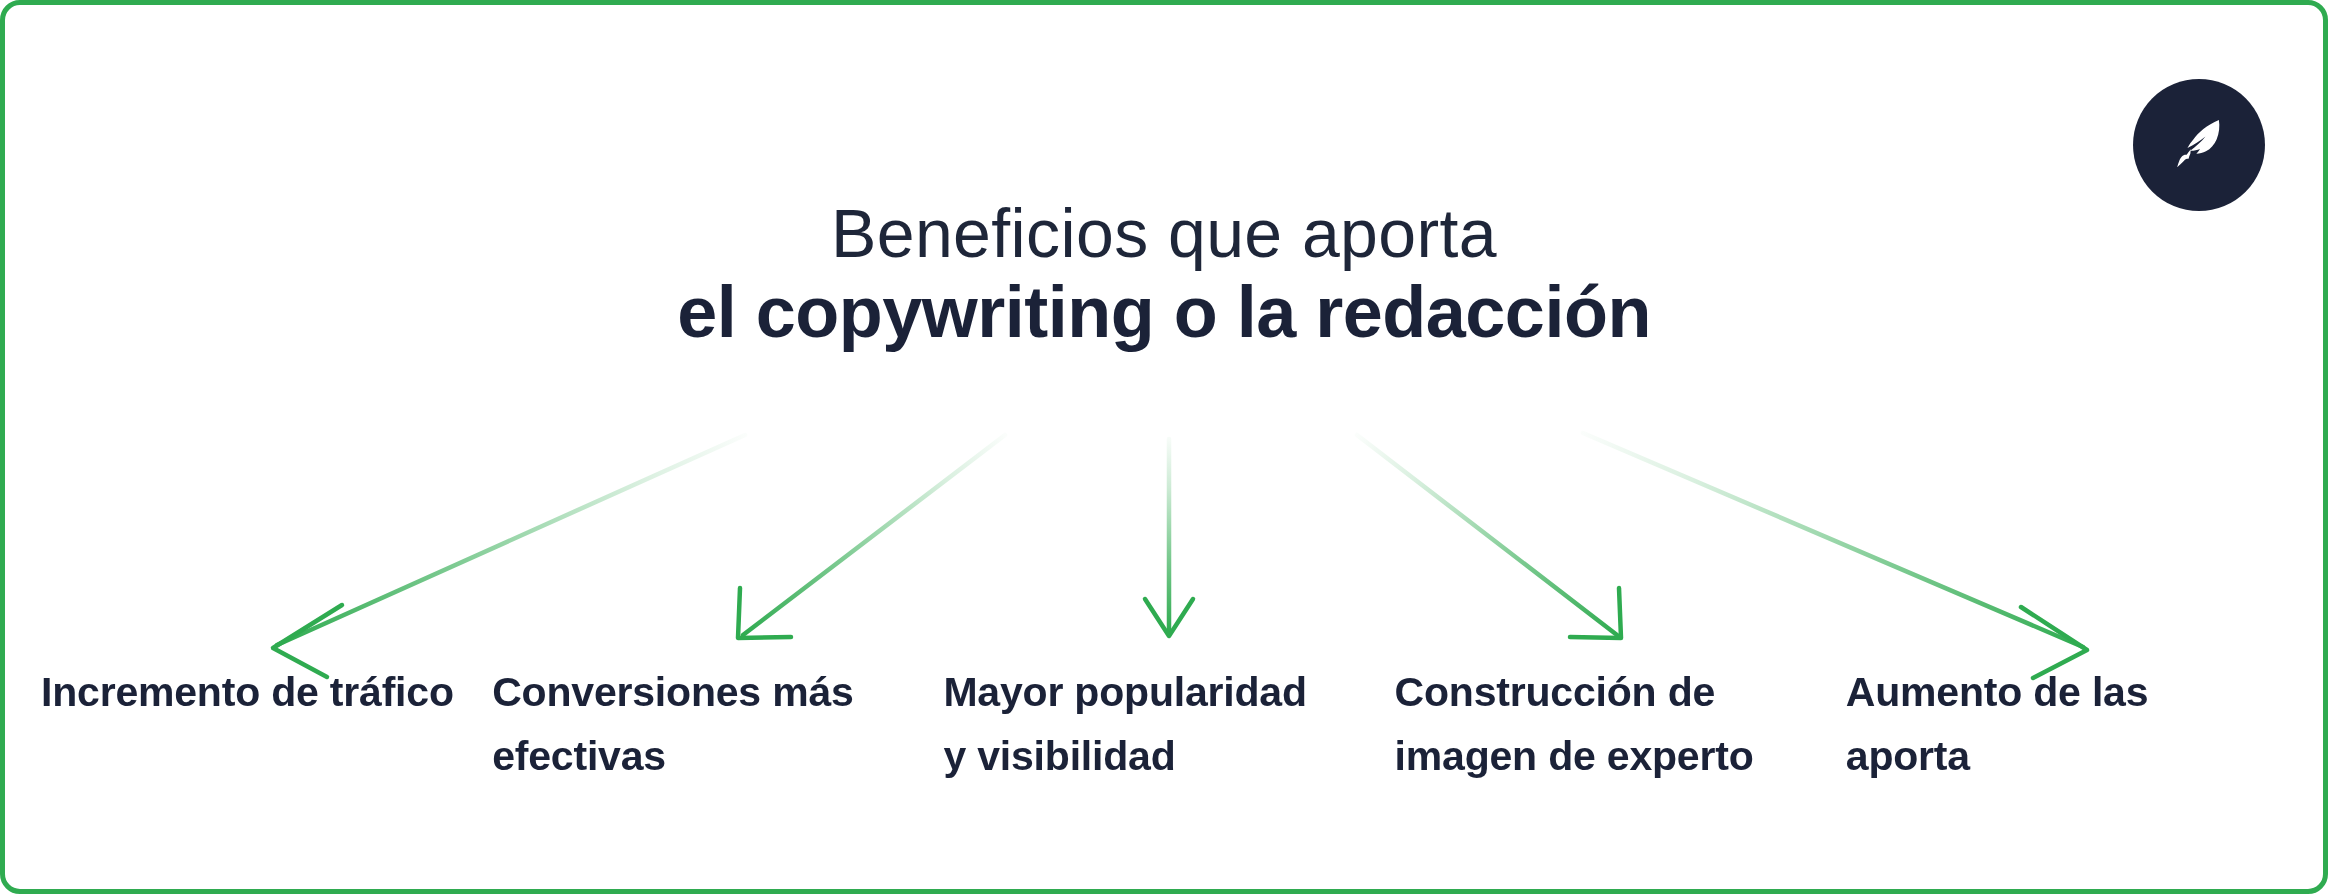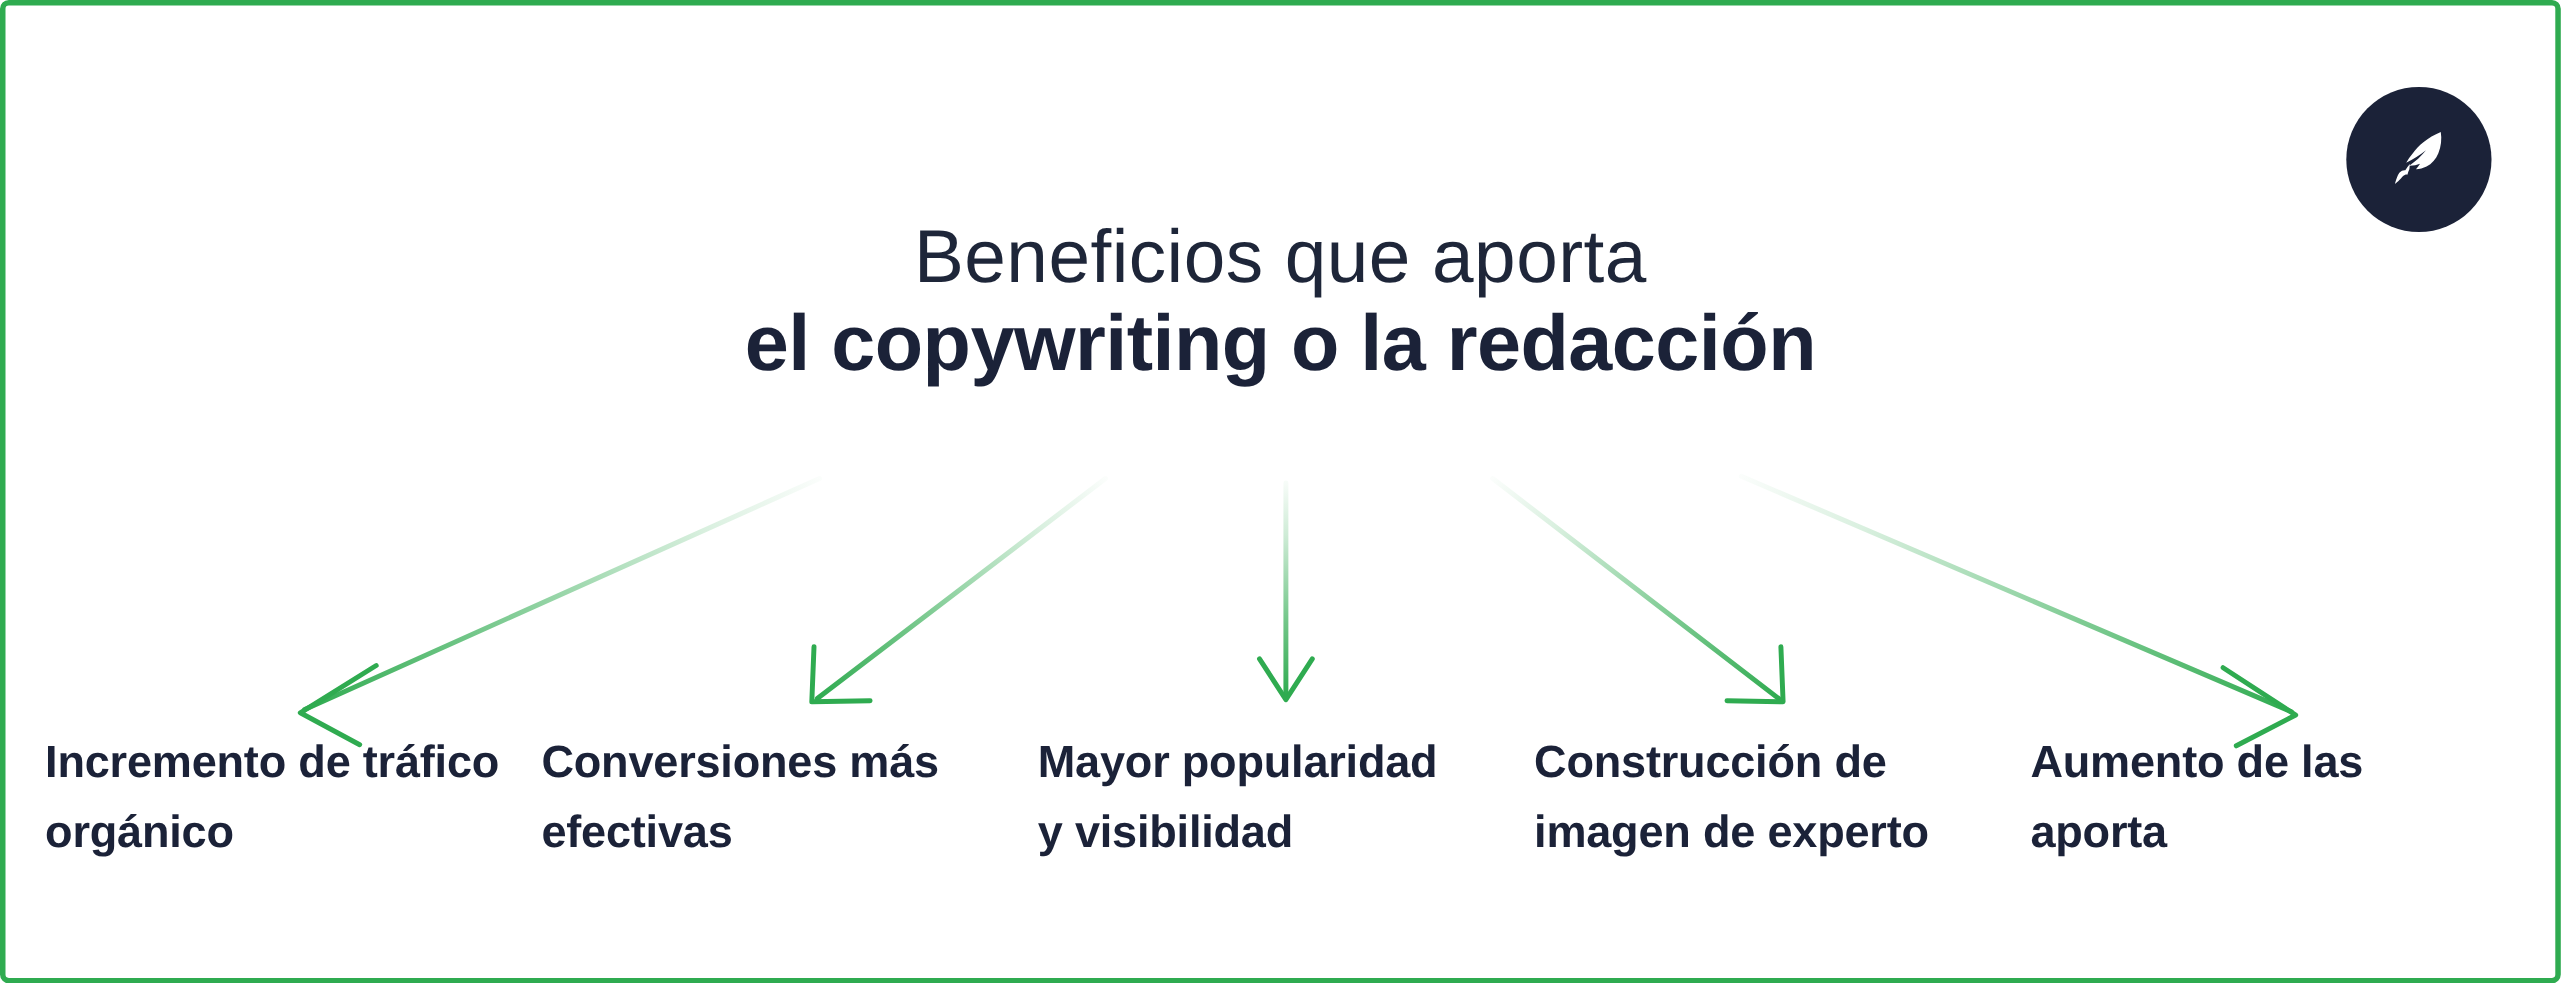--- a/index.html
+++ b/index.html
@@ -8,21 +8,21 @@
     background:#ffffff;
     font-family:"Liberation Sans", sans-serif;
     overflow:hidden;
   }
   #frame{
     position:absolute;
     left:0;top:0;
     width:2328px;height:894px;
     box-sizing:border-box;
     border:5px solid #2FAB50;
-    border-radius:8px;
+    border-radius:20px;
     background:#ffffff;
     overflow:hidden;
   }
   
   #logo{
     position:absolute;
     left:2128px;top:74px;
     width:132px;height:132px;
     border-radius:50%;
     background:#1B2238;
@@ -159,21 +159,20 @@
       <g>
         <line x1="1578" y1="428" x2="2078" y2="642" stroke="url(#g4)"></line>
         <polyline points="2028,673 2082,645 2016,602" stroke="#2FAB50"></polyline>
       </g>
     </g>
   </svg>
 
   <div id="labels">
     <div class="label">
       <span class="l1">Incremento de tráfico</span>
-      <span class="l2">orgánico</span>
     </div>
     <div class="label">
       <span class="l1">Conversiones más</span>
       <span class="l2">efectivas</span>
     </div>
     <div class="label">
       <span class="l1">Mayor popularidad</span>
       <span class="l2">y visibilidad</span>
     </div>
     <div class="label">

